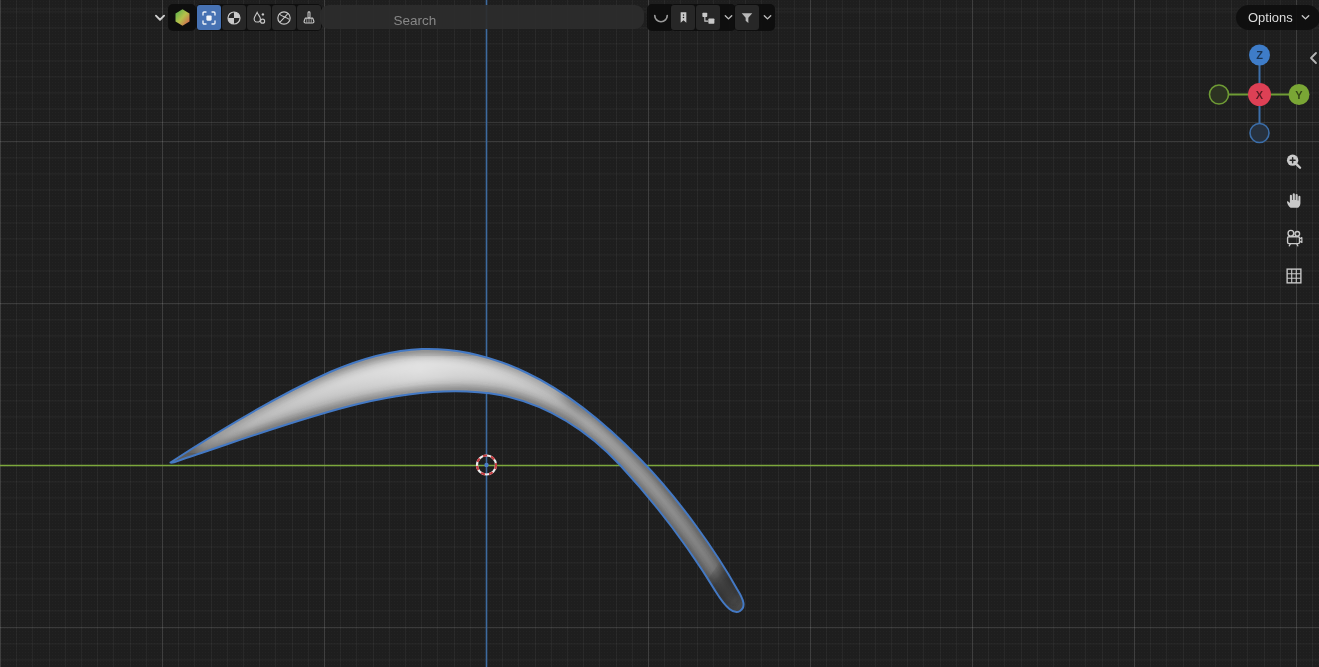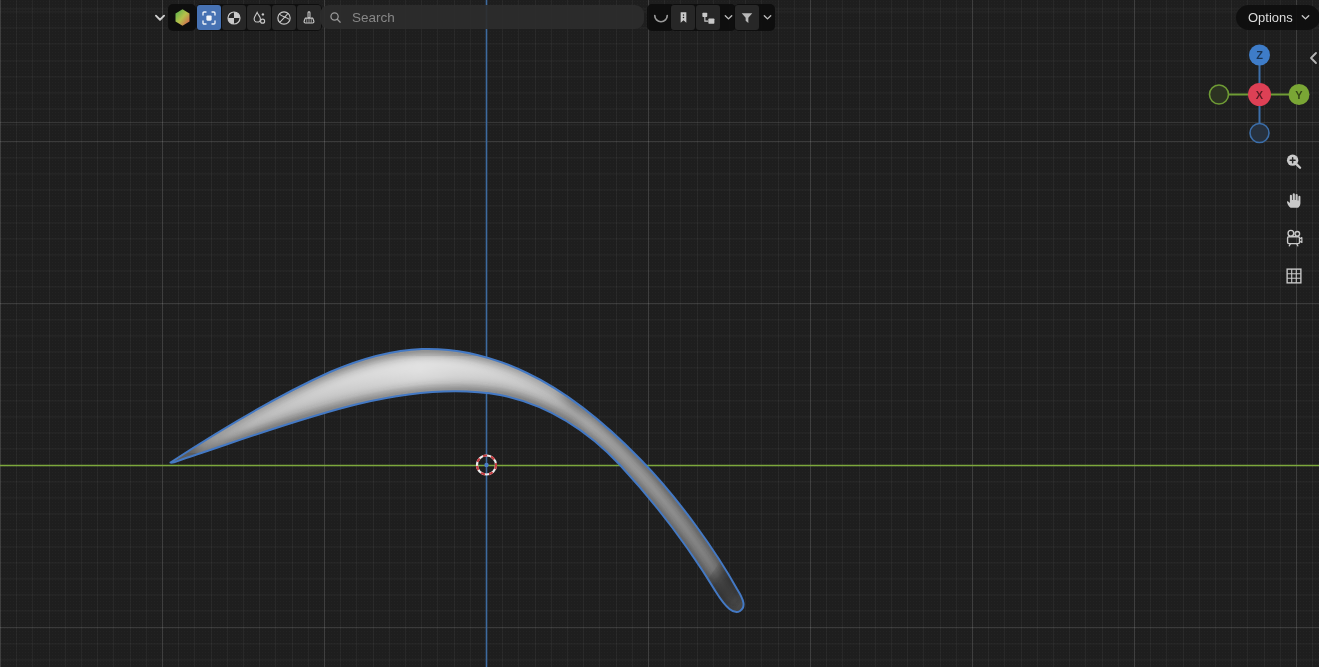--- a/index.html
+++ b/index.html
@@ -17,21 +17,21 @@
   .scene{position:absolute;left:0;top:0;}
   
   .tgroup{position:absolute;display:flex;align-items:stretch;background:rgba(12,12,12,0.9);
     border-radius:5px;padding:1px;gap:1px;height:27px;box-sizing:border-box;}
   .tile{width:24px;border-radius:3px;background:#272727;display:flex;align-items:center;justify-content:center;cursor:pointer;}
   .tile.active{background:#4772b3;}
   .tile.dark{background:transparent;}
   .tile.wide{width:14px;}
   .plainbtn{position:absolute;display:flex;align-items:center;justify-content:center;cursor:pointer;background:transparent;border:none;padding:0;}
   .searchbar{position:absolute;left:320px;top:5px;width:324px;height:24px;border-radius:9px;
-    background:rgba(44,44,44,0.92);display:flex;align-items:center;gap:7px;padding:0 8px;box-sizing:border-box;}
+    background:rgba(44,44,44,0.92);display:flex;align-items:center;gap:7px;padding:0 8px;box-sizing:border-box;flex-direction:column;}
   .searchbar input{flex:1;background:transparent;border:none;outline:none;color:#cfcfcf;font-size:13.5px;font-family:inherit;}
   .searchbar input::placeholder{color:#878787;}
   .optionsbtn{position:absolute;left:1236px;top:5px;height:25px;padding:0 9px 0 12px;border-radius:13px;
     background:rgba(14,14,14,0.92);display:flex;align-items:center;gap:7px;cursor:pointer;border:none;}
   .optionsbtn .lbl{color:#dcdcdc;font-size:13px;text-align:center;}
   
   .navbtn{position:absolute;left:1281px;width:26px;height:26px;display:flex;align-items:center;justify-content:center;cursor:pointer;background:transparent;border:none;padding:0;}
   
   .gizmo{position:absolute;left:1200px;top:40px;width:119px;height:110px;}
   .gizmo text{font-family:"Liberation Sans","DejaVu Sans",sans-serif;font-size:11px;font-weight:bold;fill:rgba(0,0,0,0.58);text-anchor:middle;}

